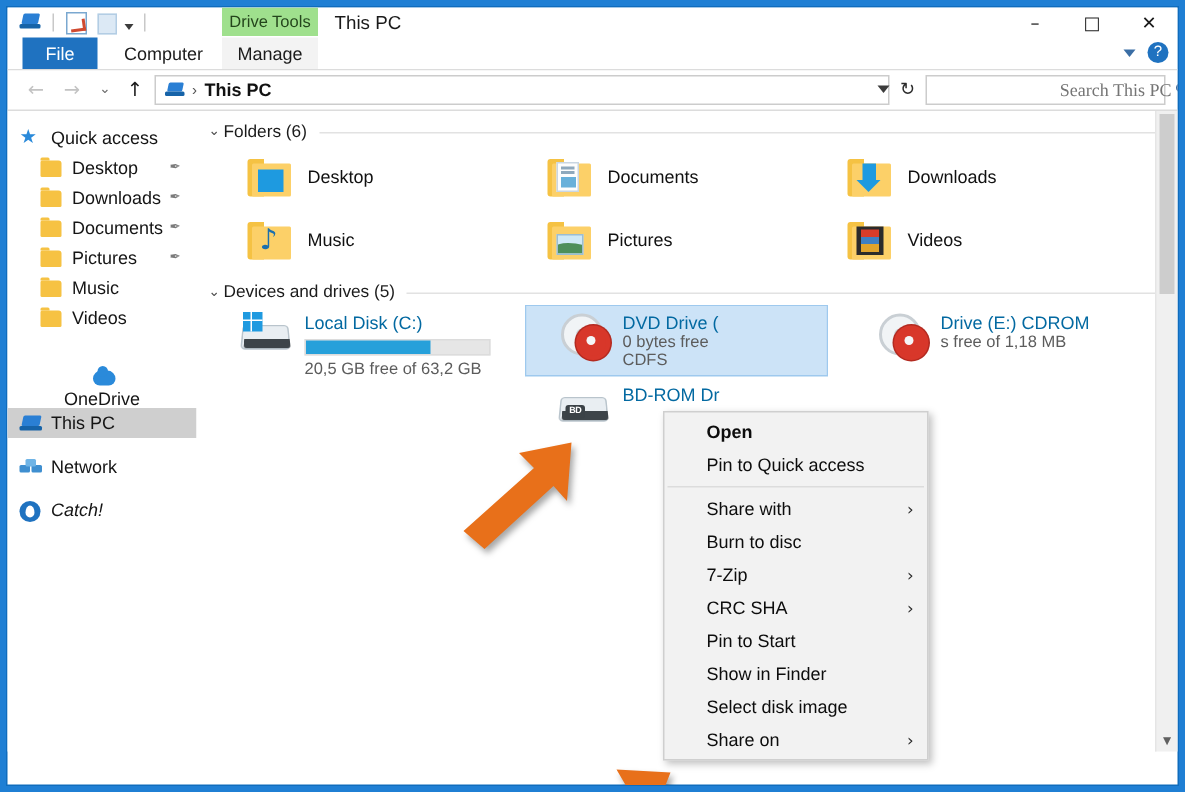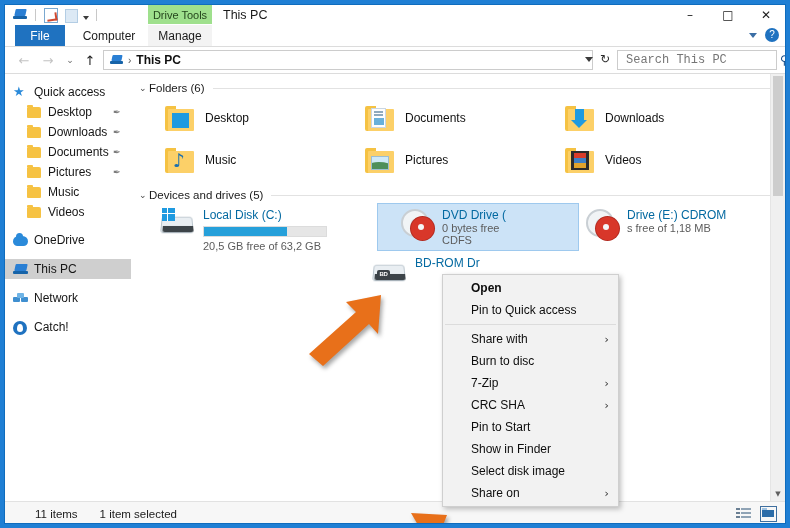--- a/index.html
+++ b/index.html
@@ -61,21 +61,21 @@
   .crumbbox{position:absolute;left:98px;top:3px;right:192px;height:20px;border:1px solid #cccccc;background:#fff;display:flex;align-items:center;padding:0 4px;box-sizing:border-box;}
   .crumb-pcico{width:13px;height:10px;position:relative;margin:0 3px 0 2px;}
   .crumb-pcico .scr{position:absolute;left:2px;top:0;width:10px;height:6px;background:#2a7fd4;transform:skewX(-12deg);border-radius:1px;}
   .crumb-pcico .base{position:absolute;left:0;top:6px;width:13px;height:3px;background:#1663a8;border-radius:1px;}
   .crumb-sep{color:#555;margin:0 5px 0 2px;font-size:10px;}
   .crumb-txt{font-size:12px;color:#111;font-weight:bold;}
   .addr-refresh{position:absolute;right:175px;top:5px;display:flex;gap:7px;align-items:center;}
   .addr-caret{width:0;height:0;border-left:4px solid transparent;border-right:4px solid transparent;border-top:5px solid #3b3b3b;}
   .refresh-g{font-size:12px;color:#2b2b2b;font-family:"DejaVu Sans",sans-serif;}
   .searchbox{position:absolute;right:8px;top:3px;width:160px;height:20px;border:1px solid #cccccc;background:#fff;display:flex;align-items:center;padding:0 6px;box-sizing:border-box;}
-  .searchbox input{border:0;outline:0;flex:1;font-family:Liberation Mono, monospace;font-size:12px;color:#b91c1c;background:transparent;}
+  .searchbox input{border:0;outline:0;flex:1;font-family:Liberation Serif, serif;font-size:12px;color:#b91c1c;background:transparent;text-align:right;}
   .srch-ico{color:#1b4f8a;font-size:12px;font-family:"DejaVu Sans",sans-serif;transform:scaleX(-1);}
 
   
   .body{position:relative;height:427px;background:#fff;}
 
   
   .sidebar{position:absolute;left:0;top:0;width:126px;height:100%;background:#fff;padding-top:8px;box-sizing:border-box;}
   .sb-item{position:relative;height:20px;display:flex;align-items:center;font-size:12px;color:#151515;cursor:default;}
   .sb-item .lbl{white-space:nowrap;text-align:center;}
   .sb-item.sel{background:#cfcfcf;}
@@ -118,21 +118,21 @@
   .bf-dl:after{content:"";position:absolute;left:-4px;top:11px;border-left:8px solid transparent;border-right:8px solid transparent;border-top:8px solid #1f9ae0;}
   .bf-music{position:absolute;left:8px;top:3px;color:#1b6fae;font-size:19px;line-height:19px;font-family:"DejaVu Sans",sans-serif;}
   .bf-pic{position:absolute;left:6px;top:8px;width:18px;height:14px;background:#cfe9f7;border:1px solid #9bbdd2;box-sizing:border-box;overflow:hidden;}
   .bf-pic:after{content:"";position:absolute;left:-2px;bottom:0;width:22px;height:7px;background:#4e8f5a;border-radius:40% 60% 0 0;}
   .bf-vid{position:absolute;left:6px;top:3px;width:18px;height:19px;background:#2b2b2b;}
   .bf-vid:after{content:"";position:absolute;left:3px;top:2px;width:12px;height:15px;background:linear-gradient(#d83c2a 0 33%,#3d7fc4 33% 66%,#e0a32c 66% 100%);}
 
   
   .drives{position:relative;}
   .drive{position:absolute;width:200px;height:46px;display:flex;padding-left:22px;box-sizing:border-box;}
-  .drive.sel{background:#cce3f7;outline:1px solid #9ec9ee;margin-left:27px;}
+  .drive.sel{background:#cce3f7;outline:1px solid #9ec9ee;}
   .drv-ico{width:34px;height:32px;position:relative;margin-right:8px;margin-top:4px;flex:0 0 auto;}
   .hdd{position:absolute;left:0;top:8px;width:32px;height:17px;background:#e9eef2;border:1px solid #b9c4cc;border-radius:3px;box-sizing:border-box;transform:perspective(40px) rotateX(14deg);}
   .hdd:after{content:"";position:absolute;left:1px;bottom:0;width:30px;height:6px;background:#3d4449;border-radius:0 0 2px 2px;}
   .hdd-win{position:absolute;left:1px;top:0;width:13px;height:13px;background:#1f9ae0;}
   .hdd-win i{position:absolute;background:#fff;}
   .hdd-win i:nth-child(1){left:5px;top:0;width:1px;height:13px;}
   .hdd-win i:nth-child(2){left:0;top:5px;width:13px;height:1px;}
   .bd-badge{position:absolute;left:4px;top:14px;width:13px;height:9px;background:#3b4247;border-radius:2px;color:#fff;font-size:6px;line-height:9px;text-align:center;font-family:"Liberation Sans",sans-serif;font-weight:bold;letter-spacing:-0.3px;}
   .disc{position:absolute;left:1px;top:1px;width:24px;height:24px;border-radius:50%;border:2px solid #c9cfd4;background:#f1f4f6;}
   .disc:after{content:"";position:absolute;left:8px;top:8px;width:6px;height:6px;border-radius:50%;background:#fff;border:1px solid #c9cfd4;}
@@ -299,21 +299,21 @@
             <div class="fld"></div>
           </span>
           <span class="lbl">Music</span>
         </div>
         <div class="sb-item">
           <span class="sb-ico" style="margin-left:22px">
             <div class="fld"></div>
           </span>
           <span class="lbl">Videos</span>
         </div>
-        <div class="sb-item" style="margin-top: 8px;">
+        <div class="sb-item" style="margin-top: 21px; flex-direction: column;">
           <span class="sb-ico" style="margin-left:8px">
             <div class="cloud"></div>
           </span>
           <span class="lbl">OneDrive</span>
         </div>
         <div class="sb-item sel" style="margin-top: 9px;">
           <span class="sb-ico" style="margin-left:8px">
             <div class="pc-ico">
               <div class="scr"></div>
               <div class="base"></div>
@@ -324,21 +324,21 @@
         <div class="sb-item" style="margin-top: 9px;">
           <span class="sb-ico" style="margin-left:8px">
             <div class="net">
               <i></i>
               <i></i>
               <i></i>
             </div>
           </span>
           <span class="lbl">Network</span>
         </div>
-        <div class="sb-item" style="margin-top: 9px;">
+        <div class="sb-item" style="margin-top: 9px; font-style: italic;">
           <span class="sb-ico" style="margin-left:8px">
             <div class="catch"></div>
           </span>
           <span class="lbl">Catch!</span>
         </div>
       </div>
 
     <div class="content">
 
       <div class="group-hdr">
@@ -499,28 +499,13 @@
       </div>
 
     <svg class="oarrow" style="left:294px;top:218px;" width="86" height="76" viewBox="0 0 86 76">
       <path d="M82 3 L47 10 L57 20 L10 62 L24 74 L70 32 L79 42 Z" fill="#e8701a"></path>
     </svg>
     <svg class="oarrow" style="left:358px;top:437px;" width="86" height="52" viewBox="0 0 86 52">
       <path d="M84 4 L48 2 L55 14 L6 34 L13 49 L63 29 L69 42 Z" fill="#e8701a"></path>
     </svg>
   </div>
 
-  <div class="statusbar">
-    <span class="st-item st-items">11 items</span>
-    <span class="st-item st-sel">1 item selected</span>
-    <div class="view-btns">
-      <div class="vb vb-details">
-        <i></i>
-          <i class="l"></i>
-          <i></i>
-          <i class="l"></i>
-          <i></i>
-          <i class="l"></i>
-      </div>
-      <div class="vb vb-tiles"></div>
-    </div>
-  </div>
 </div>
 
 </body></html>

